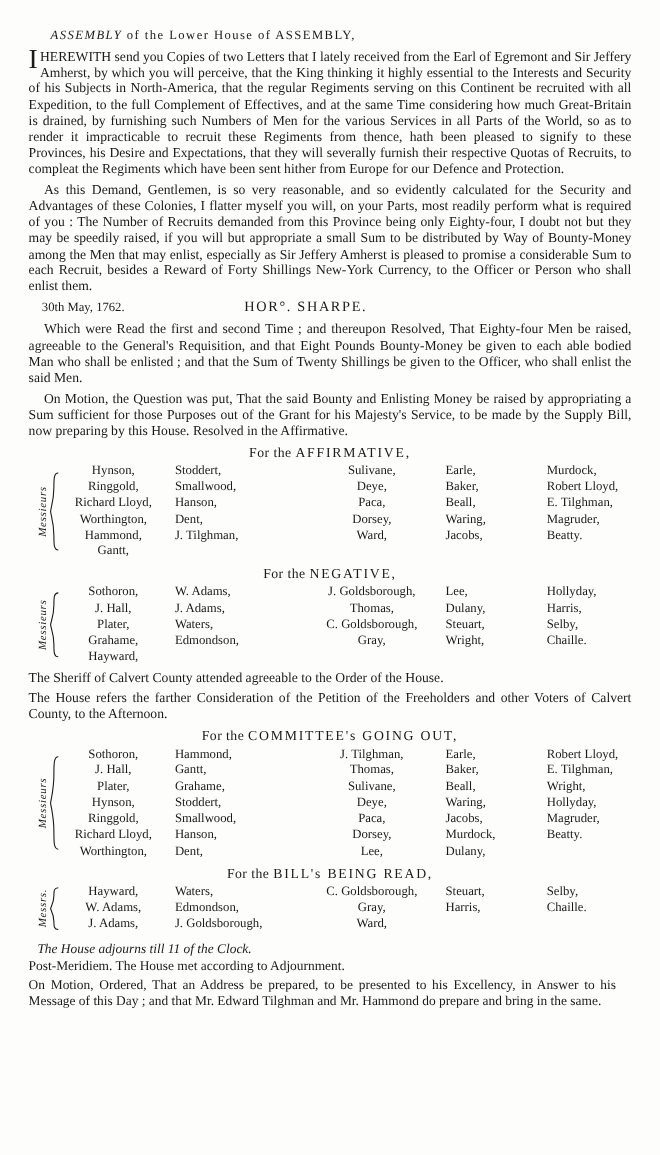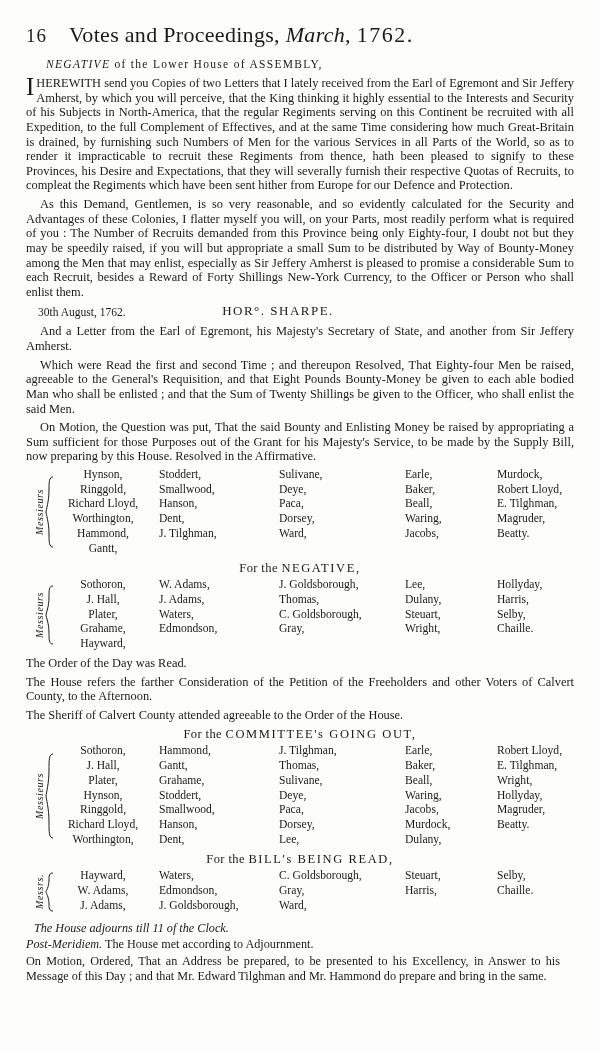--- a/index.html
+++ b/index.html
@@ -50,21 +50,21 @@
   }
   .salutation .rom { font-style: normal; }
   p.para {
     font-size: 12.4px;
     line-height: 1.18;
     text-align: justify;
     margin: 0 0 4px 0;
     text-indent: 14px;
   }
   p.para.noindent { text-indent: 0; }
-  .ital { font-style: italic; }
+  .ital { }
   .dropcap {
     float: left;
     font-size: 25px;
     line-height: 19px;
     padding: 1px 2px 0 0;
     font-family: "Liberation Serif", serif;
   }
   .signature {
     font-size: 13px;
     letter-spacing: 1.5px;
@@ -112,21 +112,21 @@
     display: flex;
     flex: 1;
     font-size: 11.6px;
     line-height: 1.27;
   }
   .cols .col {
     padding-right: 8px;
   }
   .col-1 { width: 96px; text-align: center; }
   .col-2 { width: 112px; }
-  .col-3 { width: 118px; }
+  .col-3 { width: 118px; text-align: center; }
   .col-4 { width: 84px; }
   .col-5 { width: 100px; }
   .nm { white-space: nowrap; }
   
   .tail p {
     font-size: 12.2px;
     line-height: 1.2;
     margin: 0 14px 2px 0;
     text-align: justify;
     text-indent: 14px;
@@ -136,42 +136,36 @@
     font-style: italic;
     text-indent: 8px;
   }
   .rule-space { height: 3px; }
 </style>
 </head>
 <body>
 
 <div class="page">
 
-  <div class="header">
-    <div class="folio">16</div>
-    <div class="header-title">
-      <span>Votes and Proceedings,</span>
-      <span class="ital">March,</span>
-      <span class="yr">1762.</span>
-    </div>
-  </div>
 
   <div class="salutation">
-    <span>NEGATIVE</span><span class="rom"> of the Lower House of ASSEMBLY,</span>
+    <span>ASSEMBLY</span><span class="rom"> of the Lower House of ASSEMBLY,</span>
   </div>
 
   <p class="para noindent"><span class="dropcap">I</span><span>HEREWITH send you Copies of two Letters that I lately received from the Earl of Egremont and Sir Jeffery Amherst, by which you will perceive, that the King thinking it highly essential to the Interests and Security of his Subjects in North-America, that the regular Regiments serving on this Continent be recruited with all Expedition, to the full Complement of Effectives, and at the same Time considering how much Great-Britain is drained, by furnishing such Numbers of Men for the various Services in all Parts of the World, so as to render it impracticable to recruit these Regiments from thence, hath been pleased to signify to these Provinces, his Desire and Expectations, that they will severally furnish their respective Quotas of Recruits, to compleat the Regiments which have been sent hither from Europe for our Defence and Protection.</span></p>
   <p class="para">As this Demand, Gentlemen, is so very reasonable, and so evidently calculated for the Security and Advantages of these Colonies, I flatter myself you will, on your Parts, most readily perform what is required of you : The Number of Recruits demanded from this Province being only Eighty-four, I doubt not but they may be speedily raised, if you will but appropriate a small Sum to be distributed by Way of Bounty-Money among the Men that may enlist, especially as Sir Jeffery Amherst is pleased to promise a considerable Sum to each Recruit, besides a Reward of Forty Shillings New-York Currency, to the Officer or Person who shall enlist them.</p>
   <div class="signature">HOR°. SHARPE.</div>
-  <div class="dateline">30th August, 1762.</div>
-
-  <p class="para">And a Letter from the Earl of Egremont, his Majesty's Secretary of State, and another from Sir Jeffery Amherst.</p>
+  <div class="dateline">30th May, 1762.</div>
+
   <p class="para">Which were Read the first and second Time ; and thereupon Resolved, That Eighty-four Men be raised, agreeable to the General's Requisition, and that Eight Pounds Bounty-Money be given to each able bodied Man who shall be enlisted ; and that the Sum of Twenty Shillings be given to the Officer, who shall enlist the said Men.</p>
   <p class="para">On Motion, the Question was put, That the said Bounty and Enlisting Money be raised by appropriating a Sum sufficient for those Purposes out of the Grant for his Majesty's Service, to be made by the Supply Bill, now preparing by this House. Resolved in the Affirmative.</p>
 
+  <div class="vote-heading">
+    <span class="small">For the </span><span>AFFIRMATIVE,</span>
+  </div>
   <div class="vote-block">
     <div class="messieurs">Messieurs</div>
     <div class="brace">
       <svg width="9" height="72" viewBox="0 0 9 72">
           <path d="M8 1 C4 1 4 6 4 14 C4 26 1 34 1 36 C1 38 4 46 4 58 C4 66 4 71 8 71" fill="none" stroke="#1a1a1a" stroke-width="1"></path>
         </svg>
     </div>
     <div class="cols">
       <div class="col col-1">
         <div class="nm">Hynson,</div>
@@ -250,23 +244,22 @@
       </div>
       <div class="col col-5">
         <div class="nm">Hollyday,</div>
         <div class="nm">Harris,</div>
         <div class="nm">Selby,</div>
         <div class="nm">Chaille.</div>
       </div>
     </div>
   </div>
 
-  <p class="para noindent">The Order of the Day was Read.</p>
+  <p class="para noindent">The Sheriff of Calvert County attended agreeable to the Order of the House.</p>
   <p class="para noindent">The House refers the farther Consideration of the Petition of the Freeholders and other Voters of Calvert County, to the Afternoon.</p>
-  <p class="para noindent">The Sheriff of Calvert County attended agreeable to the Order of the House.</p>
 
   <div class="vote-heading">
     <span class="small">For the </span><span>COMMITTEE's GOING OUT,</span>
   </div>
   <div class="vote-block">
     <div class="messieurs">Messieurs</div>
     <div class="brace">
       <svg width="9" height="86" viewBox="0 0 9 86">
           <path d="M8 1 C4 1 4 7 4 17 C4 31 1 41 1 43 C1 45 4 55 4 69 C4 79 4 85 8 85" fill="none" stroke="#1a1a1a" stroke-width="1"></path>
         </svg>

